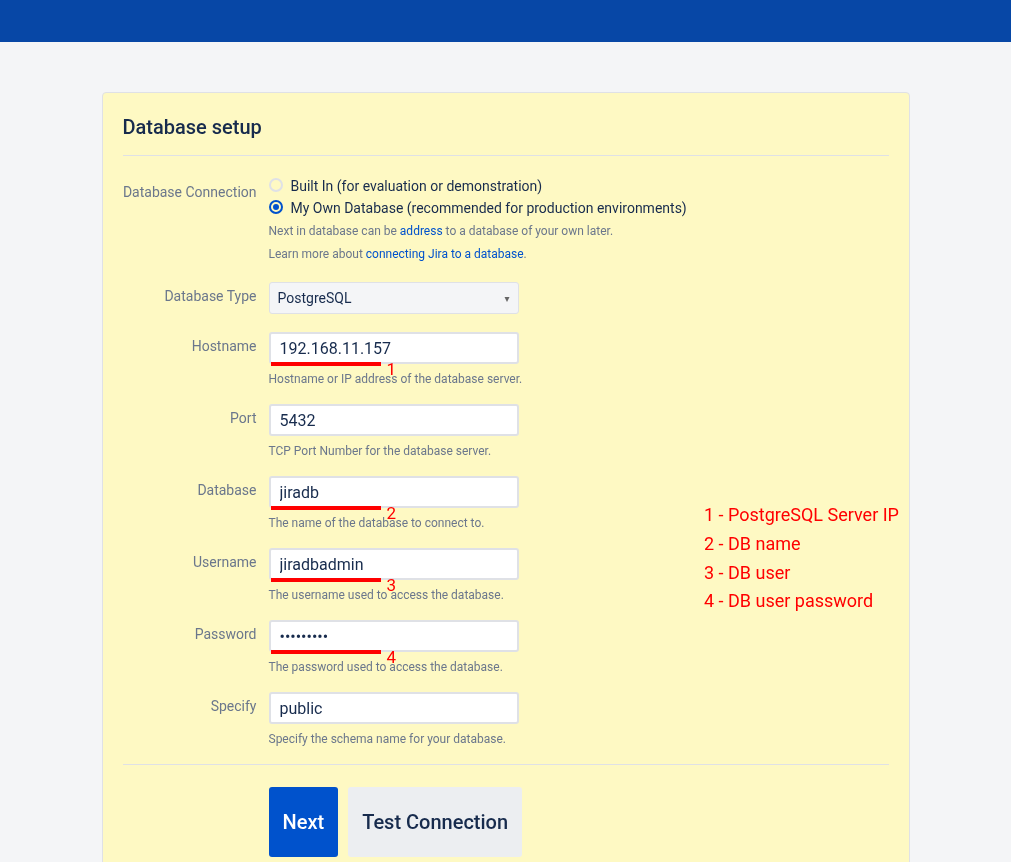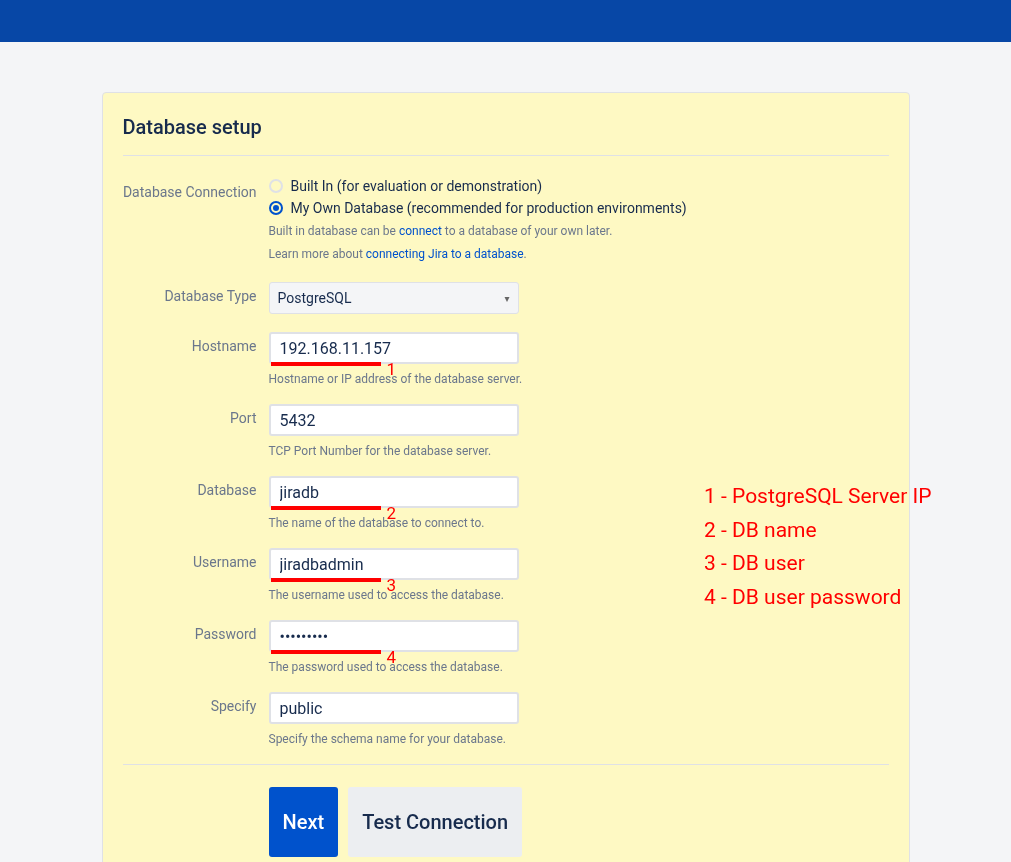--- a/index.html
+++ b/index.html
@@ -47,21 +47,20 @@
       padding-top: 6px;
       color: #6b778c;
       font-size: 14px;
       flex-shrink: 0;
     }
     .form-control {
       flex: 0 0 auto;
     }
     .radio-row {
       display: flex;
-      align-items: center;
       gap: 8px;
       margin-bottom: 6px;
       font-size: 14px;
       color: #172b4d;
     }
     .radio-circle {
       width: 14px; height: 14px;
       border: 2px solid #dfe1e6;
       border-radius: 50%;
       display: inline-flex;
@@ -152,23 +151,23 @@
       font-weight: 500;
       font-family: inherit;
       cursor: pointer;
     }
     .btn-primary { background: #0052cc; color: #fff; }
     .btn-secondary { background: #eceef1; color: #172b4d; }
 
     .legend {
       position: absolute;
       left: 704px;
-      top: 480px;
+      top: 501px;
       color: #ff0000;
-      font-size: 21px;
+      font-size: 18px;
       line-height: 1.6;
     }
     .container { position: relative; width: 1011px; margin: 0; }
   </style>
 </head>
 <body>
 
 <div class="container">
   <div class="top-bar"></div>
 
@@ -181,21 +180,21 @@
         <div class="form-control">
           <div class="radio-row">
             <span class="radio-circle"></span>
             <span>Built In (for evaluation or demonstration)</span>
           </div>
           <div class="radio-row">
             <span class="radio-circle selected"></span>
             <span>My Own Database (recommended for production environments)</span>
           </div>
           <div class="hint">
-            <span>Built in database can be </span><a href="#">connect</a><span> to a database of your own later.</span>
+            <span>Next in database can be </span><a href="#">address</a><span> to a database of your own later.</span>
           </div>
           <div class="hint">
             <span>Learn more about </span><a href="#">connecting Jira to a database</a><span>.</span>
           </div>
         </div>
       </div>
 
       <div class="form-row">
         <div class="form-label">Database Type</div>
         <div class="form-control">

